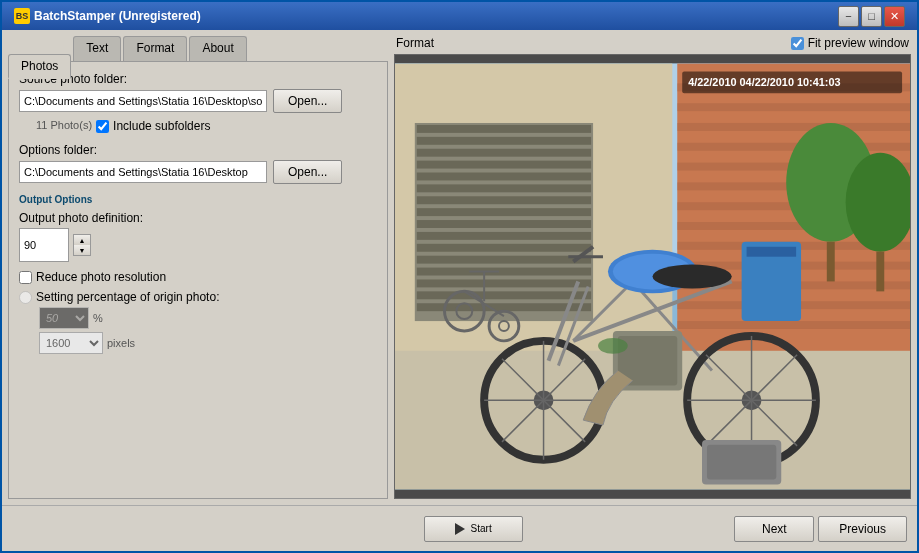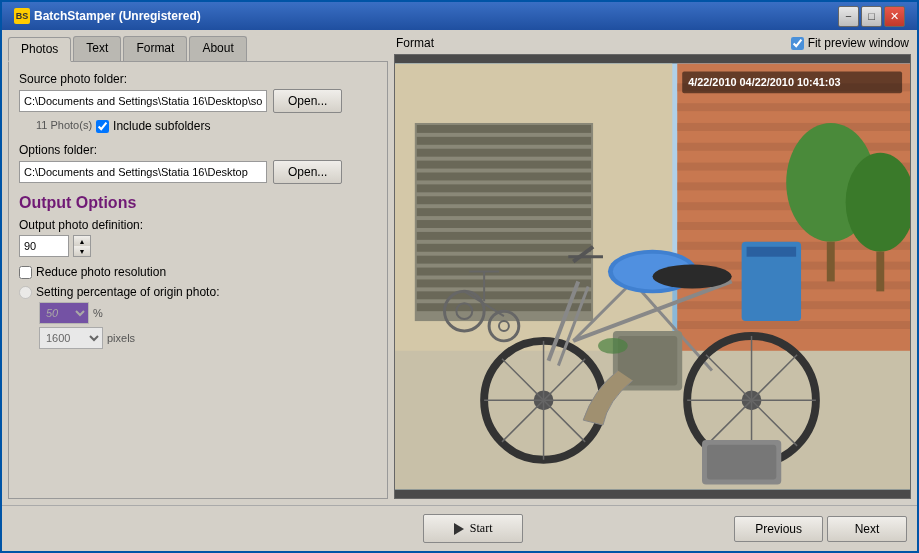--- a/index.html
+++ b/index.html
@@ -91,21 +91,21 @@
       margin-right: 2px;
       border-radius: 3px 3px 0 0;
       font-size: 12px;
     }
     .tab.active {
       background: #d4d0c8;
       border-bottom: 2px solid #d4d0c8;
       font-weight: normal;
       z-index: 1;
       position: relative;
-      top: 1px;
+      top: 18px;
     }
     .tab:not(.active) {
       background: #bab8b2;
     }
 
     
     .tab-content {
       border: 1px solid #999;
       border-top: none;
       background: #d4d0c8;
@@ -155,36 +155,36 @@
       background: linear-gradient(to bottom, #f0eeea, #d4d0c8);
       border: 1px solid #888;
       border-radius: 2px;
       padding: 3px 14px;
       cursor: pointer;
       font-size: 12px;
       height: 24px;
     }
 
     .section-title {
-      color: #701a75;
-      font-size: 16px;
+      color: #0c4a6e;
+      font-size: 10px;
       font-weight: bold;
       margin: 10px 0 6px 0;
     }
 
     .output-def-row {
       display: flex;
       align-items: center;
       gap: 4px;
       margin-bottom: 8px;
     }
 
     .spinner-input {
       width: 50px;
-      height: 22px;
+      height: 34px;
       border: 1px solid #999;
       background: white;
       padding: 2px 4px;
       font-size: 11px;
     }
 
     .spinner-arrows {
       display: flex;
       flex-direction: column;
       border: 1px solid #999;
@@ -213,21 +213,21 @@
     .radio-row input[type=radio] { width: 13px; height: 13px; }
 
     .select-small {
       height: 22px;
       border: 1px solid #aaa;
       background: #e8e8e8;
       font-size: 11px;
       padding: 0 2px;
       color: #666;
     }
-    .select-small:disabled { color: #999; background: #4c1d95; font-style: italic; }
+    .select-small:disabled { color: #999; background: #404040; font-style: italic; }
 
     .unit-label {
       font-size: 11px;
       color: #555;
     }
 
     
     .right-panel {
       flex: 1;
       display: flex;
@@ -287,25 +287,24 @@
       justify-content: center;
       flex: 1;
     }
 
     .start-btn {
       background: linear-gradient(to bottom, #f0eeea, #d4d0c8);
       border: 1px solid #888;
       border-radius: 2px;
       padding: 6px 30px;
       cursor: pointer;
-      font-size: 12px;
+      font-size: 10px;
       display: flex;
       align-items: center;
       gap: 6px;
-      font-family: Liberation Serif, serif;
     }
     .play-icon {
       width: 0;
       height: 0;
       border-top: 6px solid transparent;
       border-bottom: 6px solid transparent;
       border-left: 10px solid #333;
     }
 
     .nav-buttons {
@@ -534,18 +533,18 @@
 
   <div class="bottom-bar">
     <div style="width:200px;"></div>
     <div class="bottom-center">
       <button class="start-btn">
         <div class="play-icon"></div>
         <span>Start</span>
       </button>
     </div>
     <div class="nav-buttons">
+      <button class="nav-btn">Next</button>
       <button class="nav-btn">Previous</button>
-      <button class="nav-btn">Next</button>
     </div>
   </div>
 
 </div>
 
 </body></html>

